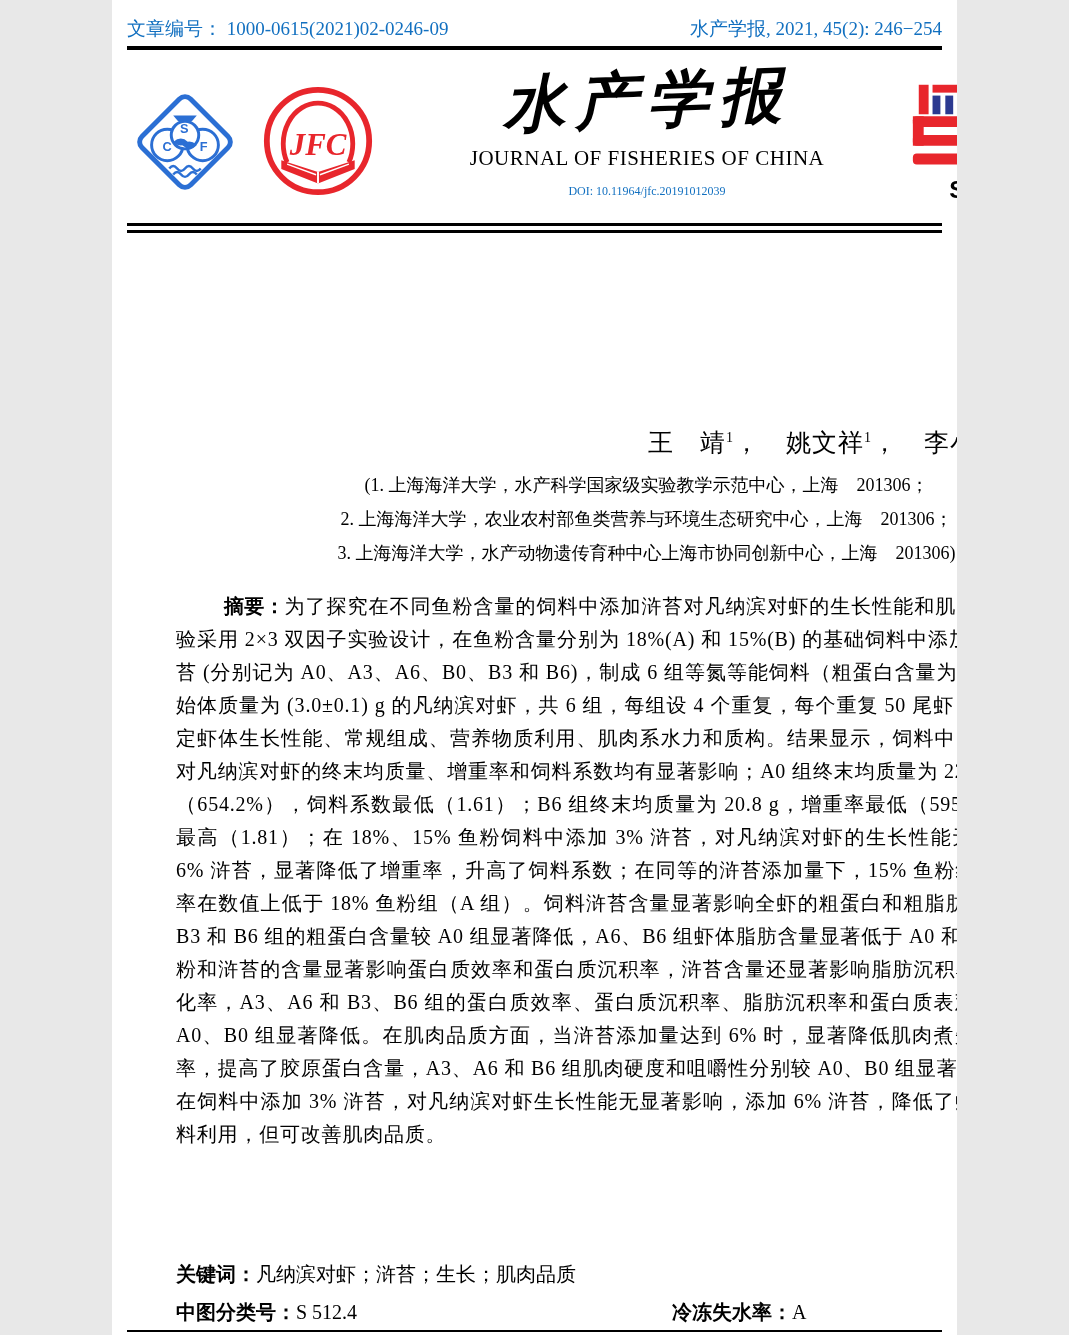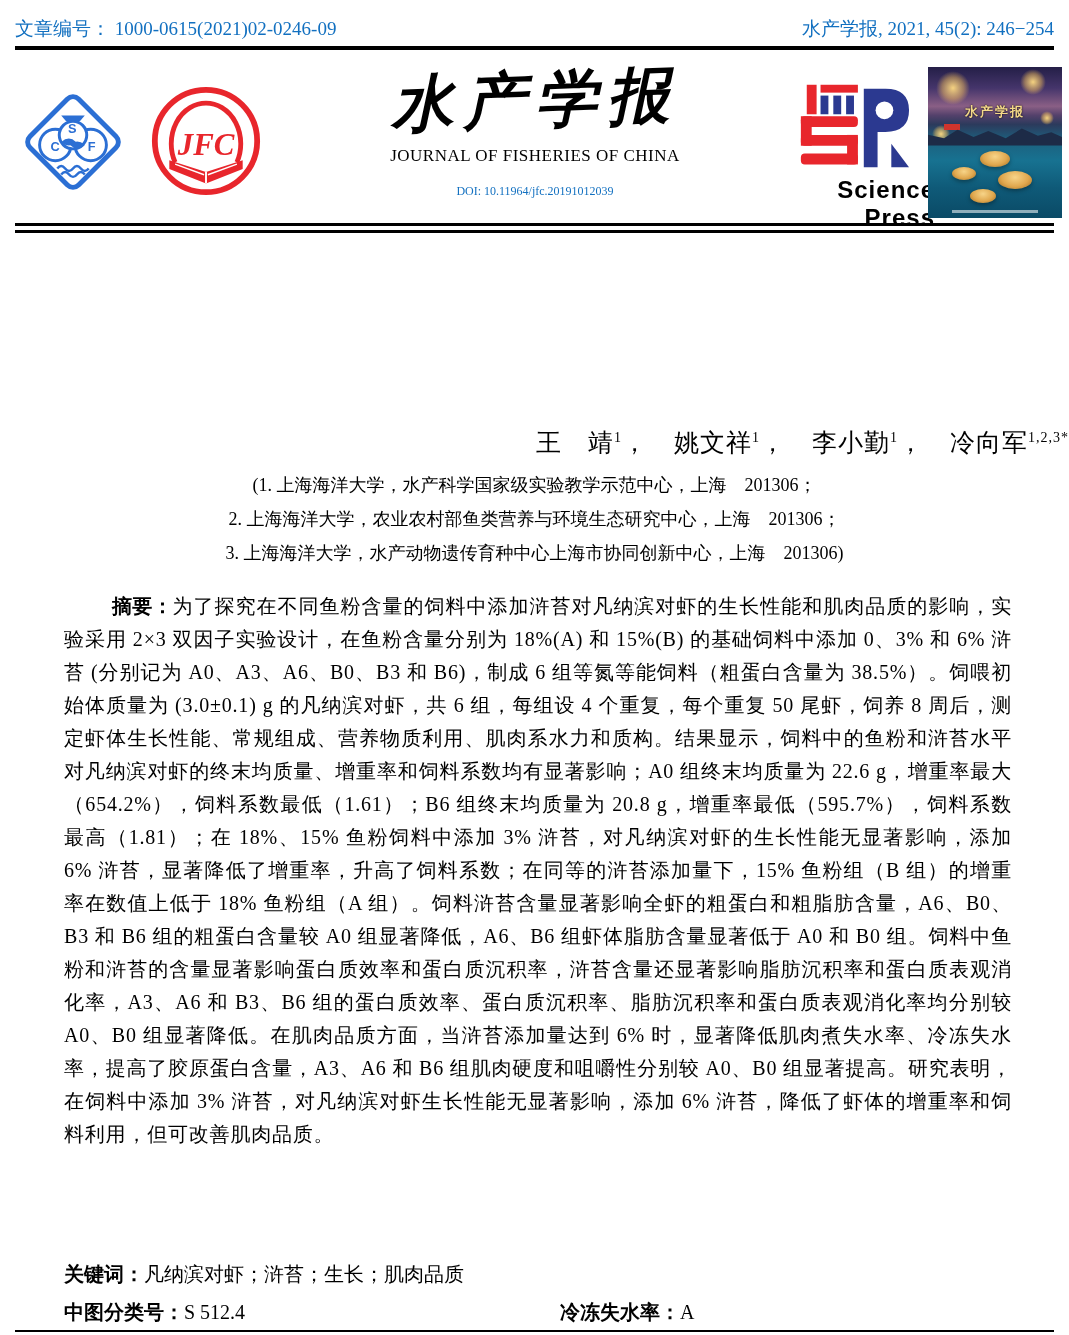--- a/index.html
+++ b/index.html
@@ -1,33 +1,33 @@
 <!DOCTYPE html>
 <html><head>
 <meta charset="utf-8">
 <style>
   * { margin:0; padding:0; box-sizing:border-box; }
   html,body { background:#e8e8e8; }
   .page {
-    position:relative; width:1069px; height:1335px; margin:0 auto;
+    position:relative; width:845px; height:1335px; margin:0 auto;
     background:#ffffff; overflow:hidden;
     font-family:"Liberation Serif","DejaVu Serif",serif; color:#000;
   }
   .abs { position:absolute; }
 
   
   .top-row { top:16px; left:15px; right:15px; display:flex; justify-content:space-between; color:#1270c0; font-size:19px; }
   .top-left .lbl { font-family:"Liberation Sans","DejaVu Sans",sans-serif; }
   .rule-1 { top:46px; left:15px; right:15px; height:4px; background:#000; }
 
   
   .calligraphy { top:58px; left:300px; width:470px; text-align:center;
     font-size:62px; font-weight:bold; font-style:italic; letter-spacing:10px;
     transform:rotate(-2deg); font-family:"DejaVu Serif",serif; }
-  .journal-en { top:146px; left:280px; width:510px; text-align:center; font-size:17px; letter-spacing:0.5px; }
+  .journal-en { top:146px; left:280px; width:510px; text-align:center; font-size:21px; letter-spacing:0.5px; }
   .doi-line  { top:184px; left:280px; width:510px; text-align:center; font-size:12px; color:#1270c0; }
   .sp-logo   { top:84px;  left:793px; width:118px; height:92px; }
   .sp-label  { top:176px; left:770px; width:165px; text-align:right;
     font-family:"Liberation Sans","DejaVu Sans",sans-serif; font-weight:bold; font-size:24px; letter-spacing:1px; }
   .csf-logo  { top:86px; left:12px;  width:122px; height:112px; }
   .jfc-logo  { top:84px; left:150px; width:112px; height:114px; }
 
   
   .cover { top:67px; left:928px; width:134px; height:151px; overflow:hidden;
     background:linear-gradient(180deg,#241f47 0%,#45356b 14%,#8a5f85 26%,#54416b 32%,#2c3a5c 38%,#1d5f7d 48%,#177291 62%,#0f5a78 80%,#0a4a66 100%); }

